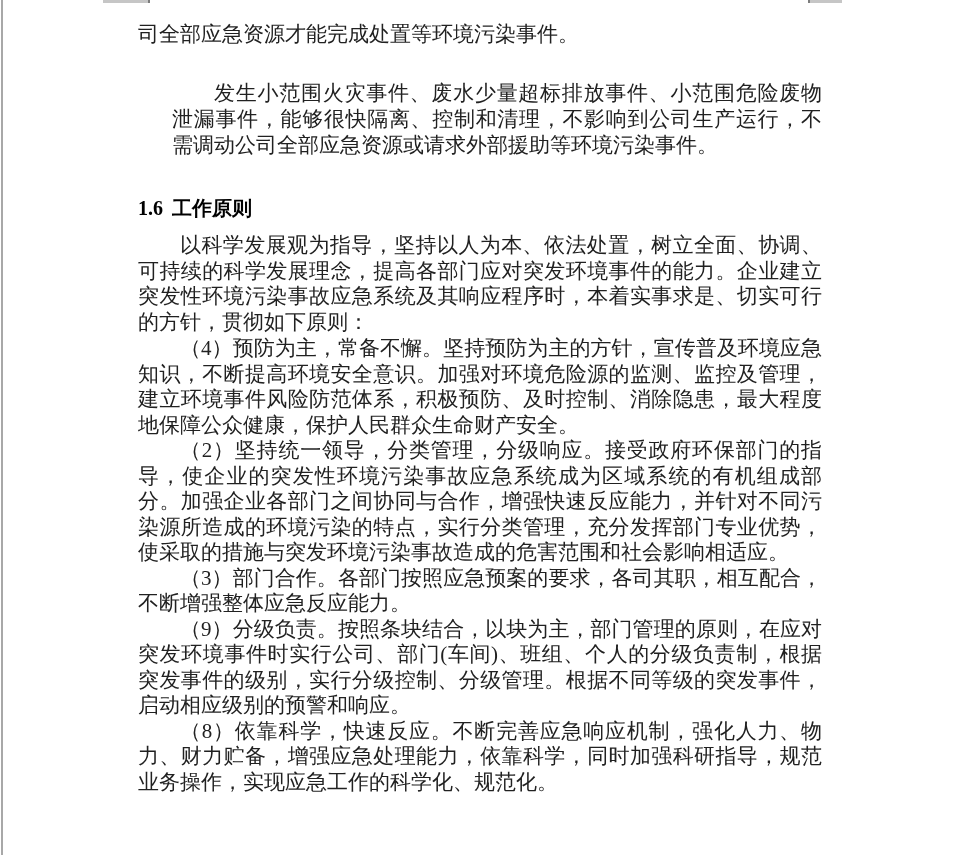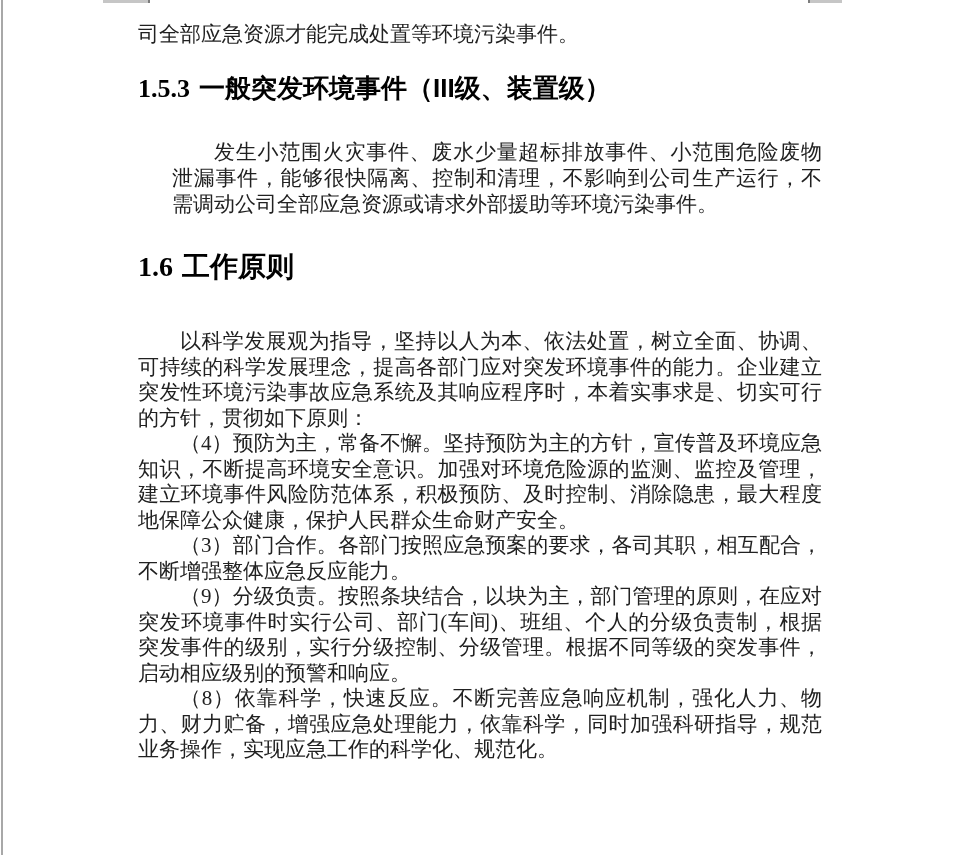--- a/index.html
+++ b/index.html
@@ -67,68 +67,67 @@
   }
   h3.sec-heading .num {
     font-family: "Liberation Serif", "DejaVu Serif", serif;
   }
   h3.sec-heading .ttl {
     font-family: "Liberation Sans", "DejaVu Sans", sans-serif;
     margin-left: 9px;
   }
   h2.sec-heading {
     margin: 32px 0 0 0;
-    font-size: 28px;
+    font-size: 20px;
     line-height: 36px;
     font-weight: bold;
     color: #000000;
   }
   h2.sec-heading .num {
     font-family: "Liberation Serif", "DejaVu Serif", serif;
   }
   h2.sec-heading .ttl {
     font-family: "Liberation Serif", "DejaVu Serif", serif;
     margin-left: 9px;
   }
   p.para-153 {
     margin-top: 33px;
     line-height: 26px;
     margin-left: 34px;
   }
   p.para-intro {
-    margin-top: 44px;
+    margin-top: 8px;
+    font-family: Liberation Mono, monospace;
   }
 </style>
 </head>
 <body>
 
 <div class="viewport">
 
   <div class="left-rule"></div>
   <div class="top-mark mark-left"></div>
   <div class="top-mark mark-right"></div>
 
   <div class="content">
 
     <p class="body continuation">司全部应急资源才能完成处置等环境污染事件。</p>
 
-    <h3 class="sec-heading">
-      <span class="num">1.5.3</span><span class="ttl">一般突发环境事件（III级、装置级）</span>
-    </h3>
 
     <p class="body para-153">发生小范围火灾事件、废水少量超标排放事件、小范围危险废物泄漏事件，能够很快隔离、控制和清理，不影响到公司生产运行，不需调动公司全部应急资源或请求外部援助等环境污染事件。</p>
 
     <h2 class="sec-heading">
       <span class="num">1.6</span><span class="ttl">工作原则</span>
     </h2>
 
     <p class="body para-intro">以科学发展观为指导，坚持以人为本、依法处置，树立全面、协调、可持续的科学发展理念，提高各部门应对突发环境事件的能力。企业建立突发性环境污染事故应急系统及其响应程序时，本着实事求是、切实可行的方针，贯彻如下原则：</p>
 
     <p class="body">（4）预防为主，常备不懈。坚持预防为主的方针，宣传普及环境应急知识，不断提高环境安全意识。加强对环境危险源的监测、监控及管理，建立环境事件风险防范体系，积极预防、及时控制、消除隐患，最大程度地保障公众健康，保护人民群众生命财产安全。</p>
 
+    <p class="body">（2）坚持统一领导，分类管理，分级响应。接受政府环保部门的指导，使企业的突发性环境污染事故应急系统成为区域系统的有机组成部分。加强企业各部门之间协同与合作，增强快速反应能力，并针对不同污染源所造成的环境污染的特点，实行分类管理，充分发挥部门专业优势，使采取的措施与突发环境污染事故造成的危害范围和社会影响相适应。</p>
 
     <p class="body">（3）部门合作。各部门按照应急预案的要求，各司其职，相互配合，不断增强整体应急反应能力。</p>
 
     <p class="body">（9）分级负责。按照条块结合，以块为主，部门管理的原则，在应对突发环境事件时实行公司、部门(车间)、班组、个人的分级负责制，根据突发事件的级别，实行分级控制、分级管理。根据不同等级的突发事件，启动相应级别的预警和响应。</p>
 
     <p class="body">（8）依靠科学，快速反应。不断完善应急响应机制，强化人力、物力、财力贮备，增强应急处理能力，依靠科学，同时加强科研指导，规范业务操作，实现应急工作的科学化、规范化。</p>
 
   </div>
 </div>
 

